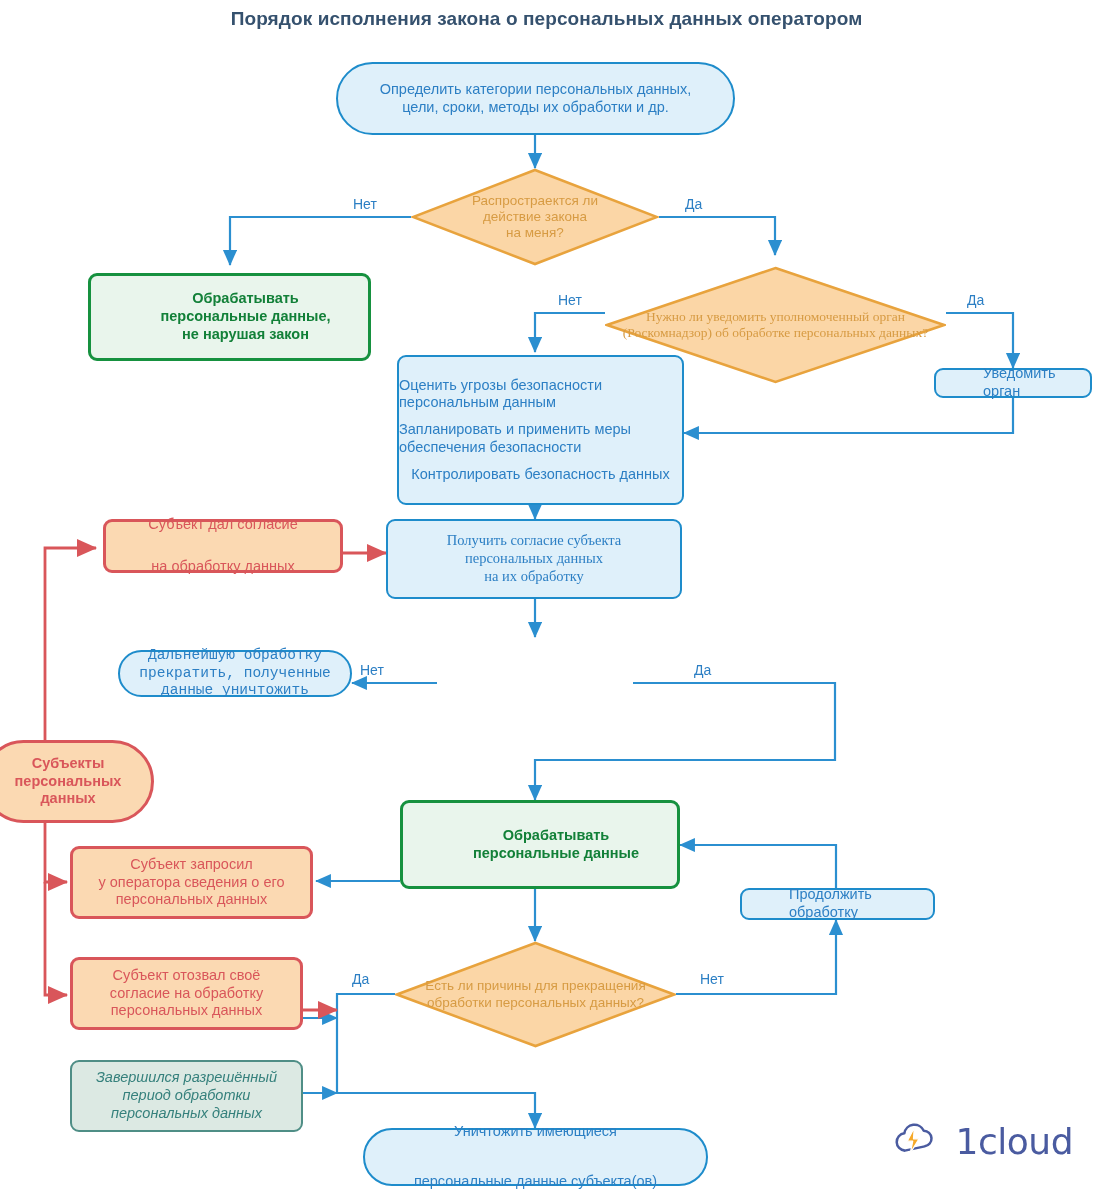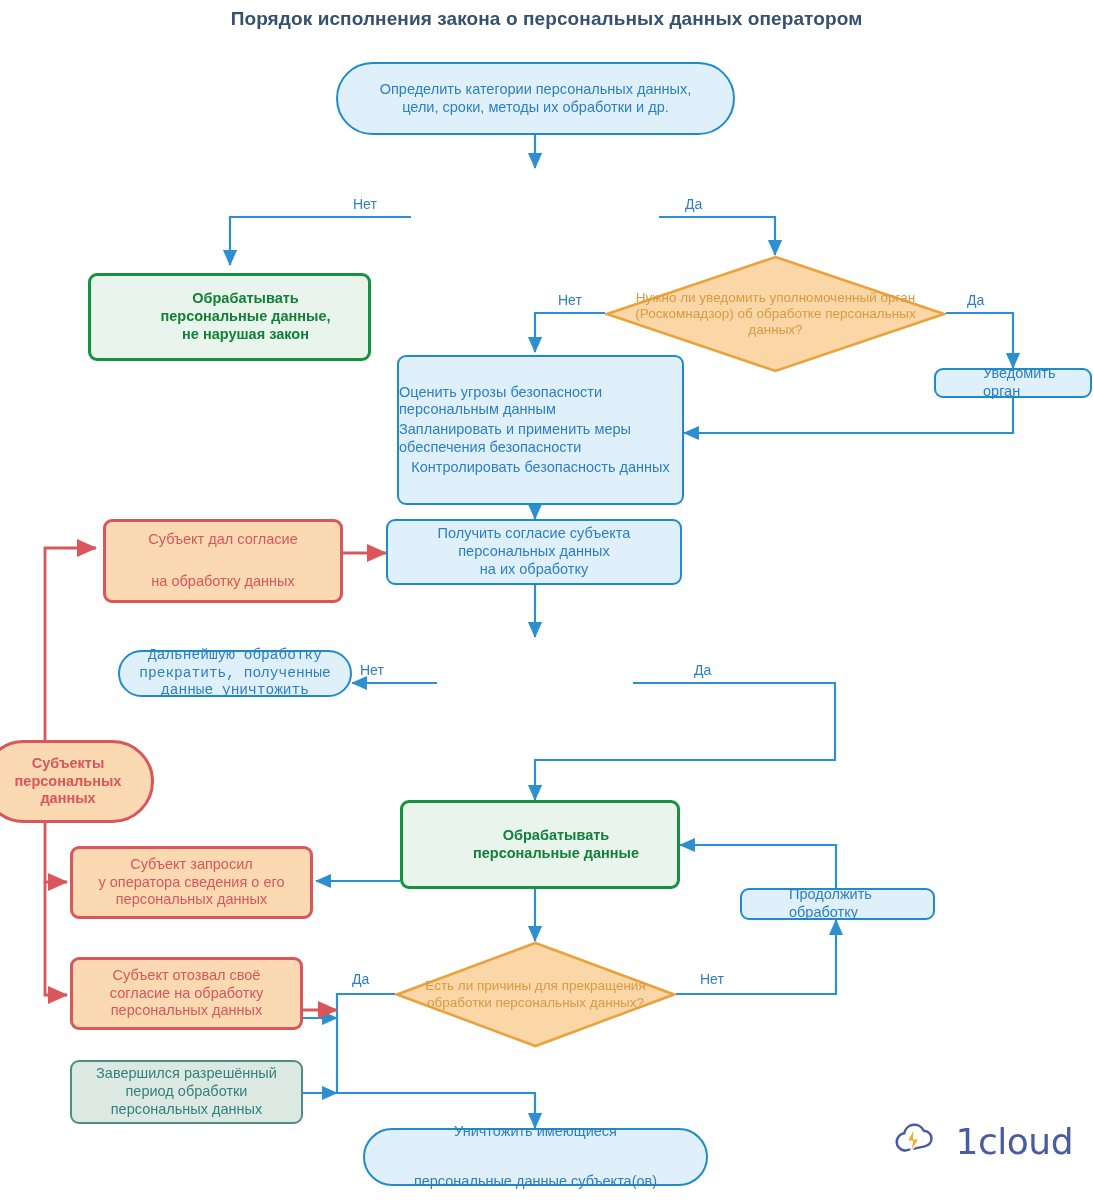--- a/index.html
+++ b/index.html
@@ -133,21 +133,21 @@
   
   .elabel{
     position:absolute;
     color:#2c7fc4;
     font-size:14px;
     z-index:6;
     white-space:nowrap;
   }
 
   .para{display:block;}
-  .para + .para{margin-top:2px;}
+  .para + .para{margin-top:9px;}
 
   
   #logo{
     position:absolute;
     left:893px; top:1100px;
     width:180px; height:62px;
     z-index:6;
     display:flex;
     align-items:flex-end;
     gap:20px;
@@ -224,55 +224,67 @@
       <path d="M303,1010 L337,1010" marker-end="url(#ared)"></path>
 
     </g>
   </svg>
 
   <div class="node blue-round" style="left:336px;top:62px;width:399px;height:73px;">
     <span>Определить категории персональных данных,</span>
     <span>цели, сроки, методы их обработки и др.</span>
   </div>
 
+  <div class="diamond" style="left:411px;top:168px;width:248px;height:98px;">
+    <svg width="248" height="98" viewBox="0 0 248 98">
+      <polygon points="124,2 246,49 124,96 2,49" fill="#fbd6a6" stroke="#e8a33d" stroke-width="2.6"></polygon>
+    </svg>
+    <div class="dtext">
+      <span>
+        <span>Распростраектся ли</span><br>
+        <span>действие закона</span><br>
+        <span>на меня?</span>
+      </span>
+    </div>
+  </div>
   <div class="elabel" style="left:353px;top:196px;">Нет</div>
   <div class="elabel" style="left:685px;top:196px;">Да</div>
 
   <div class="node green-box" style="left:88px;top:273px;width:283px;height:88px;">
     <span>Обрабатывать</span>
     <span>персональные данные,</span>
     <span>не нарушая закон</span>
   </div>
 
-  <div class="diamond" style="left:605px;top:255px;width:341px;height:118px;">
+  <div class="diamond" style="left:605px;top:266px;width:341px;height:118px;font-family:Liberation Serif, serif;">
     <svg width="341" height="118" viewBox="0 0 341 118">
       <polygon points="170.5,2 339,59 170.5,116 2,59" fill="#fbd6a6" stroke="#e8a33d" stroke-width="2.6"></polygon>
     </svg>
     <div class="dtext">Нужно ли уведомить уполномоченный орган (Роскомнадзор) об обработке персональных данных?</div>
   </div>
   <div class="elabel" style="left:558px;top:292px;">Нет</div>
   <div class="elabel" style="left:967px;top:292px;">Да</div>
 
   <div class="node blue-small" style="left:934px;top:368px;width:158px;height:30px;">
     <span>Уведомить орган</span>
   </div>
 
   <div class="node blue-box" style="left:397px;top:355px;width:287px;height:150px;">
     <span class="para">Оценить угрозы безопасности персональным данным</span>
     <span class="para">Запланировать и применить меры обеспечения безопасности</span>
     <span class="para">Контролировать безопасность данных</span>
   </div>
 
-  <div class="node blue-box" style="left:386px;top:519px;width:296px;height:66px;">
+  <div class="node blue-box" style="left:386px;top:519px;width:296px;height:80px;font-family:Liberation Serif, serif;">
     <span>Получить согласие субъекта</span>
     <span>персональных данных</span>
     <span>на их обработку</span>
   </div>
 
-  <div class="node red-box" style="left:103px;top:519px;width:240px;height:84px;gap:24px;">
+  <div class="node red-box" style="left:103px;top:519px;width:240px;height:54px;gap:24px;">
     <span>Субъект дал согласие</span>
     <span>на обработку данных</span>
   </div>
 
   <div class="elabel" style="left:360px;top:662px;">Нет</div>
   <div class="elabel" style="left:694px;top:662px;">Да</div>
 
   <div class="node blue-round" style="left:118px;top:650px;width:234px;height:47px;font-family:Liberation Mono, monospace;">
     <span>Дальнейшую обработку</span>
     <span>прекратить, полученные</span>
@@ -299,21 +311,21 @@
     <span>у оператора сведения о его</span>
     <span>персональных данных</span>
   </div>
 
   <div class="node red-box" style="left:70px;top:957px;width:233px;height:73px;">
     <span>Субъект отозвал своё</span>
     <span>согласие на обработку</span>
     <span>персональных данных</span>
   </div>
 
-  <div class="node gray-box" style="left:70px;top:1060px;width:233px;height:64px;">
+  <div class="node gray-box" style="left:70px;top:1060px;width:233px;height:72px;font-style:italic;">
     <span>Завершился разрешённый</span>
     <span>период обработки</span>
     <span>персональных данных</span>
   </div>
 
   <div class="diamond" style="left:395px;top:941px;width:281px;height:107px;">
     <svg width="281" height="107" viewBox="0 0 281 107">
       <polygon points="140.5,2 279,53.5 140.5,105 2,53.5" fill="#fbd6a6" stroke="#e8a33d" stroke-width="2.6"></polygon>
     </svg>
     <div class="dtext">Есть ли причины для прекращения обработки персональных данных?</div>

